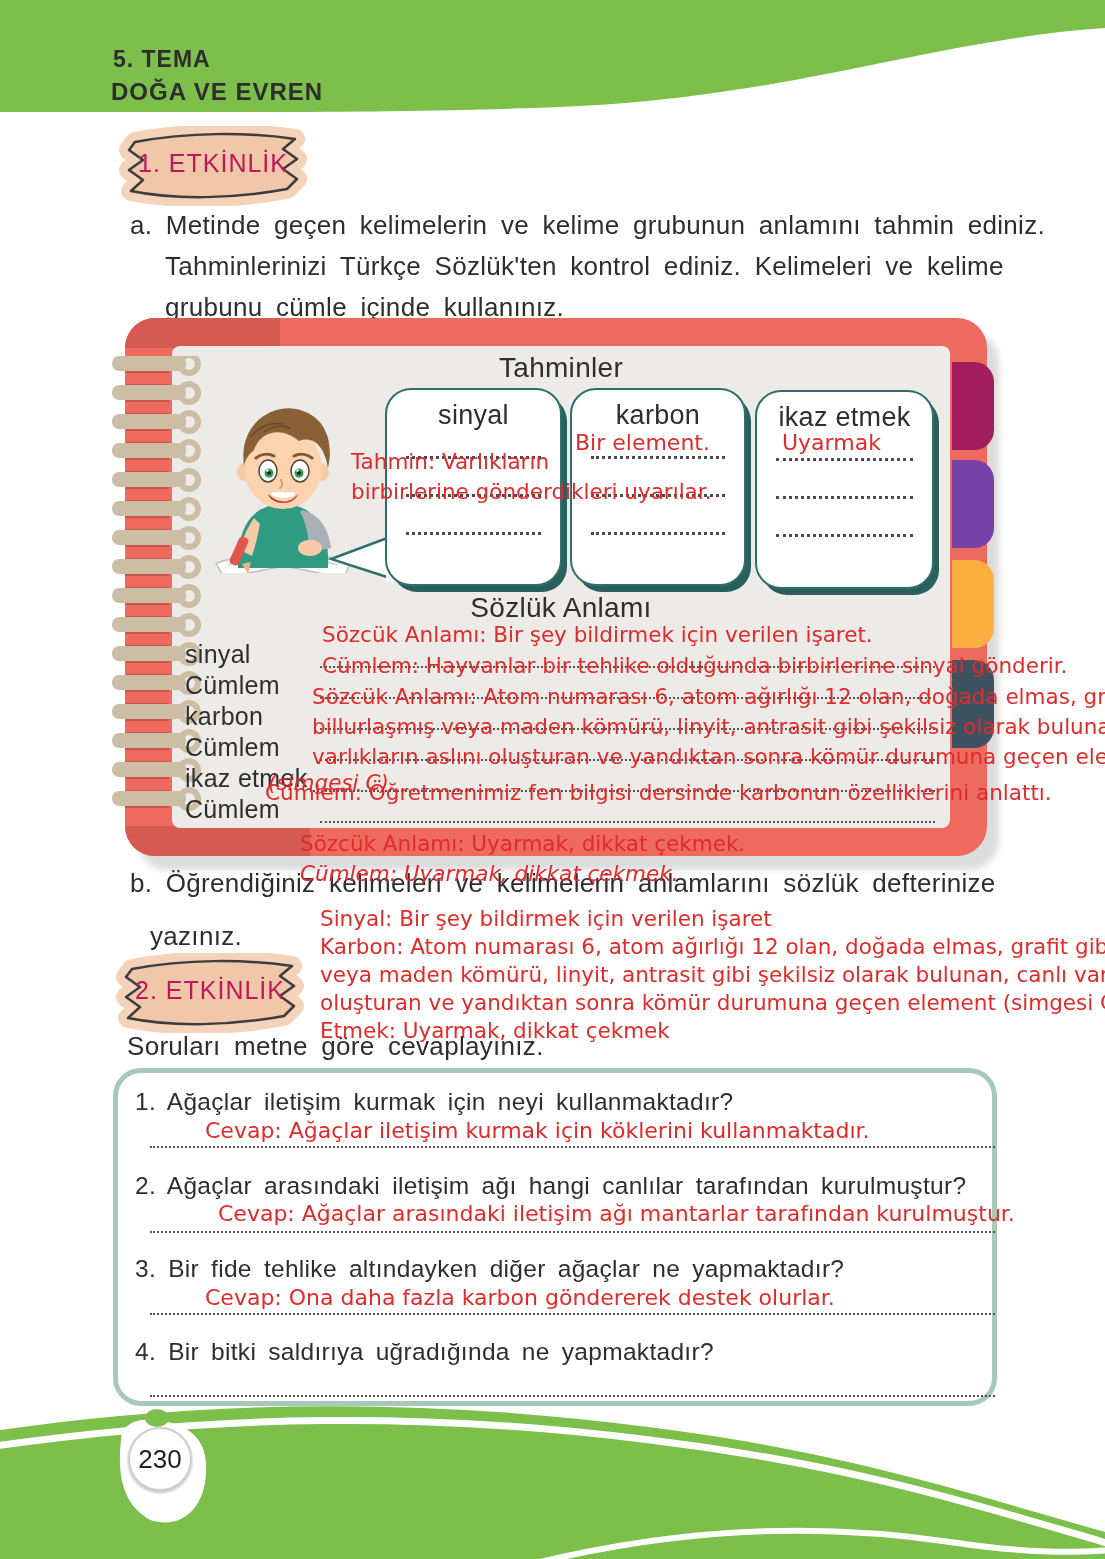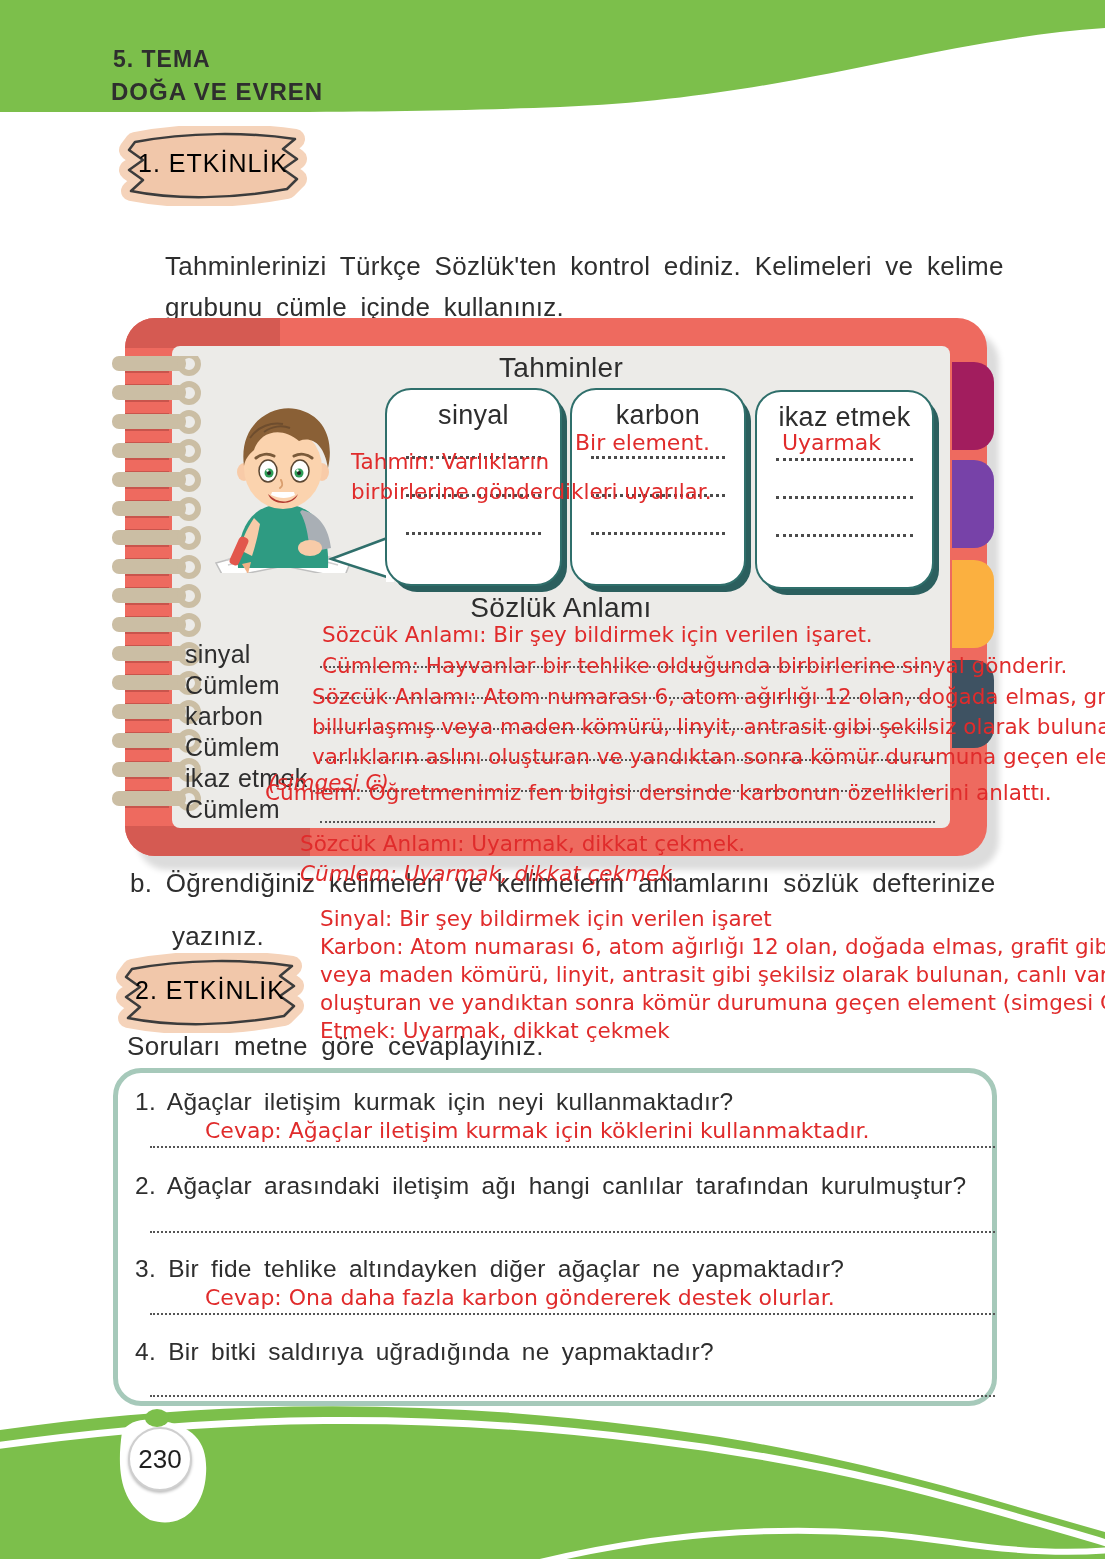--- a/index.html
+++ b/index.html
@@ -11,21 +11,21 @@
   html,body{margin:0;padding:0;background:#fff;}
   #page{position:relative;width:1105px;height:1559px;overflow:hidden;background:#fff;
         font-family:"Liberation Sans",sans-serif;}
   .abs{position:absolute;}
   .hand{font-family:"Liberation Sans",sans-serif;color:#2e2e2e;letter-spacing:.3px;}
   .wsp{word-spacing:6px;}
   .red{font-family:"DejaVu Sans",sans-serif;color:var(--red_text);}
   .dotted{border-bottom:3px dotted #4b4b4b;height:0;}
   .dotted-fine{border-bottom:2px dotted #555;height:0;}
   .badge-label{position:absolute;left:0;top:0;width:200px;height:74px;display:flex;
-    align-items:center;justify-content:center;font-size:25px;color:#000000;letter-spacing:1px;}
+    align-items:center;justify-content:center;font-size:25px;color:#be185d;letter-spacing:1px;}
   .bubble{position:absolute;background:#fff;border:2.5px solid var(--teal);border-radius:26px;
     box-shadow:6px 7px 0 -1px var(--teal_dark);}
   .bubble .word{margin-top:10px;text-align:center;font-size:27px;}
   .bline{position:absolute;left:11%;width:78%;}
   .tab{position:absolute;left:952px;width:42px;height:88px;border-radius:0 20px 20px 0;}
   .qtxt{font-size:24.5px;word-spacing:5px;}
   .atxt{font-size:22px;}
   .rowlab{font-size:25px;}
   .sred{font-size:21.5px;white-space:nowrap;}
 </style>
@@ -41,20 +41,21 @@
   <div class="abs hand" style="left:111px;top:78px;font-size:24px;font-weight:600;letter-spacing:1px;">DOĞA VE EVREN</div>
 
   <div class="abs" style="left:113px;top:126px;width:200px;height:80px;">
     <svg width="200" height="80" viewBox="0 0 200 80">
       <path d="M22,16 C75,6 135,6 182,13 L170,23 L184,33 L170,43 L184,53 L174,63 C120,73 62,74 18,65 L30,54 L16,44 L30,34 L16,24 Z" fill="var(--peach_halo)" stroke="var(--peach_halo)" stroke-width="20" stroke-linejoin="round"></path>
       <path d="M22,16 C75,6 135,6 182,13 L170,23 L184,33 L170,43 L184,53 L174,63 C120,73 62,74 18,65 L30,54 L16,44 L30,34 L16,24 Z" fill="var(--peach)" stroke="#3C3C3C" stroke-width="2.5" stroke-linejoin="round"></path>
     </svg>
     <div class="badge-label hand">1. ETKİNLİK</div>
   </div>
 
+  <div class="abs hand wsp" style="left:130px;top:210px;font-size:26px;">a. Metinde geçen kelimelerin ve kelime grubunun anlamını tahmin ediniz.</div>
   <div class="abs hand wsp" style="left:165px;top:251px;font-size:26px;">Tahminlerinizi Türkçe Sözlük'ten kontrol ediniz. Kelimeleri ve kelime</div>
   <div class="abs hand wsp" style="left:165px;top:292px;font-size:26px;">grubunu cümle içinde kullanınız.</div>
 
   <div class="abs" style="left:125px;top:318px;width:862px;height:538px;border-radius:30px;background:var(--salmon);box-shadow:12px 14px 6px #dcdcdc;"></div>
   <div class="abs" style="left:125px;top:318px;width:155px;height:30px;border-radius:30px 0 0 0;background:var(--salmon_dark);"></div>
   <div class="abs" style="left:125px;top:826px;width:185px;height:30px;border-radius:0 0 0 30px;background:var(--salmon_dark);"></div>
 
   <div class="tab" style="top:362px;background:var(--tab_magenta);"></div>
   <div class="tab" style="top:460px;background:var(--tab_purple);"></div>
   <div class="tab" style="top:560px;background:var(--tab_amber);"></div>
@@ -168,21 +169,21 @@
   <div class="abs red sred" style="left:322px;top:653px;z-index:40;">Cümlem: Hayvanlar bir tehlike olduğunda birbirlerine sinyal gönderir.</div>
   <div class="abs red sred" style="left:312px;top:684px;z-index:40;">Sözcük Anlamı: Atom numarası 6, atom ağırlığı 12 olan, doğada elmas, grafit gibi</div>
   <div class="abs red sred" style="left:312px;top:714px;z-index:40;">billurlaşmış veya maden kömürü, linyit, antrasit gibi şekilsiz olarak bulunan, canlı</div>
   <div class="abs red sred" style="left:312px;top:744px;z-index:40;">varlıkların aslını oluşturan ve yandıktan sonra kömür durumuna geçen element</div>
   <div class="abs red sred" style="left:268px;top:770px;z-index:40;font-style:italic;">(simgesi C).</div>
   <div class="abs red sred" style="left:265px;top:780px;z-index:40;">Cümlem: Öğretmenimiz fen bilgisi dersinde karbonun özelliklerini anlattı.</div>
   <div class="abs red sred" style="left:300px;top:831px;z-index:40;">Sözcük Anlamı: Uyarmak, dikkat çekmek.</div>
   <div class="abs red sred" style="left:300px;top:861px;z-index:40;font-style:italic;">Cümlem: Uyarmak, dikkat çekmek.</div>
 
   <div class="abs hand wsp" style="left:130px;top:868px;font-size:26px;">b. Öğrendiğiniz kelimeleri ve kelimelerin anlamlarını sözlük defterinize</div>
-  <div class="abs hand wsp" style="left:172px;top:921px;font-size:26px;">yazınız.</div>
+  <div class="abs hand wsp" style="left:150px;top:921px;font-size:26px;">yazınız.</div>
 
   <div class="abs red sred" style="left:320px;top:906px;z-index:40;">Sinyal: Bir şey bildirmek için verilen işaret</div>
   <div class="abs red sred" style="left:320px;top:934px;z-index:40;">Karbon: Atom numarası 6, atom ağırlığı 12 olan, doğada elmas, grafit gibi billurlaşmış</div>
   <div class="abs red sred" style="left:320px;top:962px;z-index:40;">veya maden kömürü, linyit, antrasit gibi şekilsiz olarak bulunan, canlı varlıkların aslını</div>
   <div class="abs red sred" style="left:320px;top:990px;z-index:40;">oluşturan ve yandıktan sonra kömür durumuna geçen element (simgesi C). İkaz</div>
   <div class="abs red sred" style="left:320px;top:1018px;z-index:40;">Etmek: Uyarmak, dikkat çekmek</div>
 
   <div class="abs" style="left:110px;top:953px;width:200px;height:80px;z-index:20;">
     <svg width="200" height="80" viewBox="0 0 200 80">
       <path d="M22,16 C75,6 135,6 182,13 L170,23 L184,33 L170,43 L184,53 L174,63 C120,73 62,74 18,65 L30,54 L16,44 L30,34 L16,24 Z" fill="var(--peach_halo)" stroke="var(--peach_halo)" stroke-width="20" stroke-linejoin="round"></path>
@@ -192,20 +193,21 @@
   </div>
   <div class="abs hand wsp" style="left:127px;top:1031px;font-size:26px;">Soruları metne göre cevaplayınız.</div>
 
   <div class="abs" style="left:113px;top:1068px;width:884px;height:338px;background:#fff;border:5px solid var(--box_border);border-radius:28px;box-sizing:border-box;"></div>
 
   <div class="abs hand qtxt" style="left:135px;top:1088px;">1. Ağaçlar iletişim kurmak için neyi kullanmaktadır?</div>
   <div class="abs red atxt" style="left:205px;top:1118px;">Cevap: Ağaçlar iletişim kurmak için köklerini kullanmaktadır.</div>
   <div class="abs dotted-fine" style="left:150px;top:1146px;width:845px;"></div>
 
   <div class="abs hand qtxt" style="left:135px;top:1172px;">2. Ağaçlar arasındaki iletişim ağı hangi canlılar tarafından kurulmuştur?</div>
+  <div class="abs red atxt" style="left:218px;top:1201px;">Cevap: Ağaçlar arasındaki iletişim ağı mantarlar tarafından kurulmuştur.</div>
   <div class="abs dotted-fine" style="left:150px;top:1231px;width:845px;"></div>
 
   <div class="abs hand qtxt" style="left:135px;top:1255px;">3. Bir fide tehlike altındayken diğer ağaçlar ne yapmaktadır?</div>
   <div class="abs red atxt" style="left:205px;top:1285px;">Cevap: Ona daha fazla karbon göndererek destek olurlar.</div>
   <div class="abs dotted-fine" style="left:150px;top:1313px;width:845px;"></div>
 
   <div class="abs hand qtxt" style="left:135px;top:1338px;">4. Bir bitki saldırıya uğradığında ne yapmaktadır?</div>
   <div class="abs dotted-fine" style="left:150px;top:1395px;width:845px;"></div>
 
   <svg class="abs" style="left:0;top:1404px;" width="1105" height="155">

